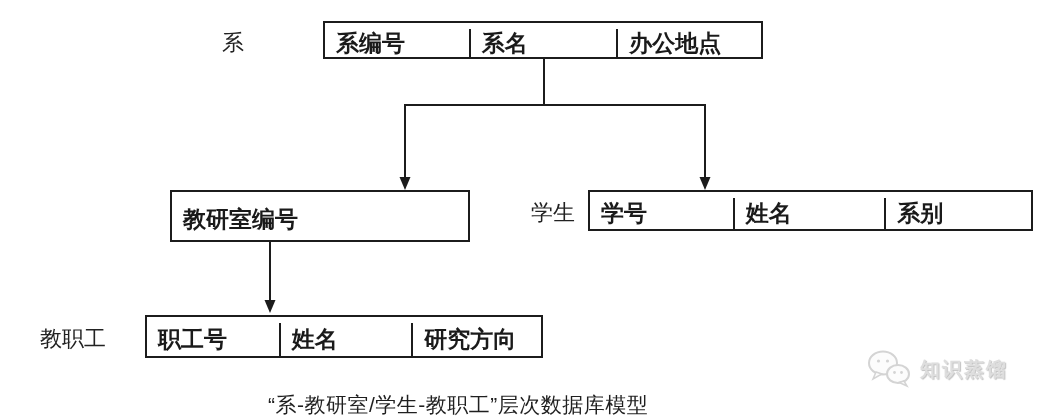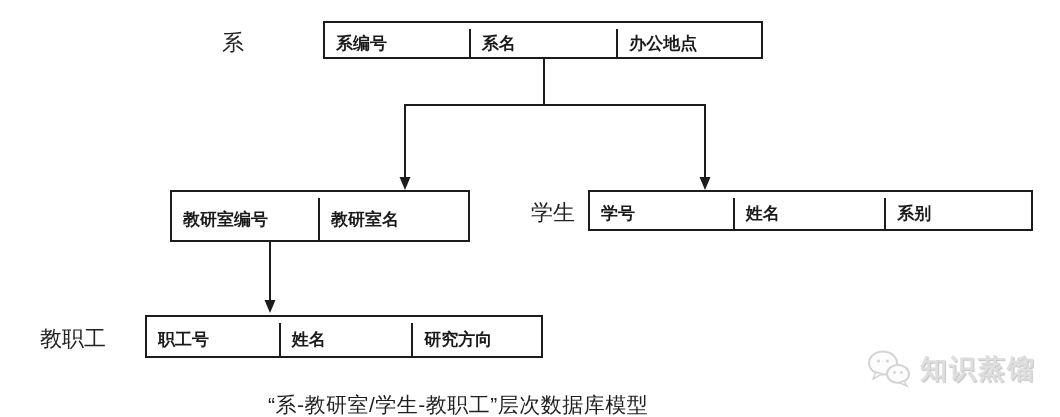--- a/index.html
+++ b/index.html
@@ -23,21 +23,21 @@
   .record-box {
     position: absolute;
     display: flex;
     border: 2px solid #1c1c1c;
     background: #ffffff;
   }
   .record-box .cell {
     display: flex;
     align-items: center;
     padding-left: 11px;
-    font-size: 17px;
+    font-size: 23px;
     font-weight: 700;
     white-space: nowrap;
     border-left: 2px solid #1c1c1c;
     overflow: hidden;
     margin-top: 6px;
   }
   .record-box .cell:first-child { border-left: none; }
   .connector-layer {
     position: absolute;
     left: 0; top: 0;
@@ -57,21 +57,21 @@
   }
   .watermark {
     position: absolute;
     left: 866px;
     top: 348px;
     display: flex;
     align-items: center;
     gap: 6px;
   }
   .watermark-text {
-    font-size: 27px;
+    font-size: 20px;
     font-weight: 700;
     letter-spacing: 2px;
     color: #dedede;
     text-shadow: 1px 1px 1px #c2c2c2, -1px -1px 0 #ffffff;
     white-space: nowrap;
     text-align: right;
   }
 </style>
 </head>
 <body>
@@ -95,21 +95,20 @@
 
   <div class="row-label" style="left:222px; top:28px;">系</div>
   <div class="record-box" style="left:323px; top:21px; width:440px; height:38px;">
     <div class="cell" style="width:145px;">系编号</div>
     <div class="cell" style="width:149px;text-align:right;">系名</div>
     <div class="cell" style="width:146px;">办公地点</div>
   </div>
 
   <div class="record-box" style="left:170px; top:190px; width:300px; height:52px;">
     <div class="cell" style="width:148px;">教研室编号</div>
-    <div class="cell" style="width:152px;">教研室名</div>
   </div>
 
   <div class="row-label" style="left:531px; top:198px;">学生</div>
   <div class="record-box" style="left:588px; top:190px; width:445px; height:41px;">
     <div class="cell" style="width:144px;">学号</div>
     <div class="cell" style="width:153px;">姓名</div>
     <div class="cell" style="width:148px;">系别</div>
   </div>
 
   <div class="row-label" style="left:40px; top:324px;">教职工</div>

